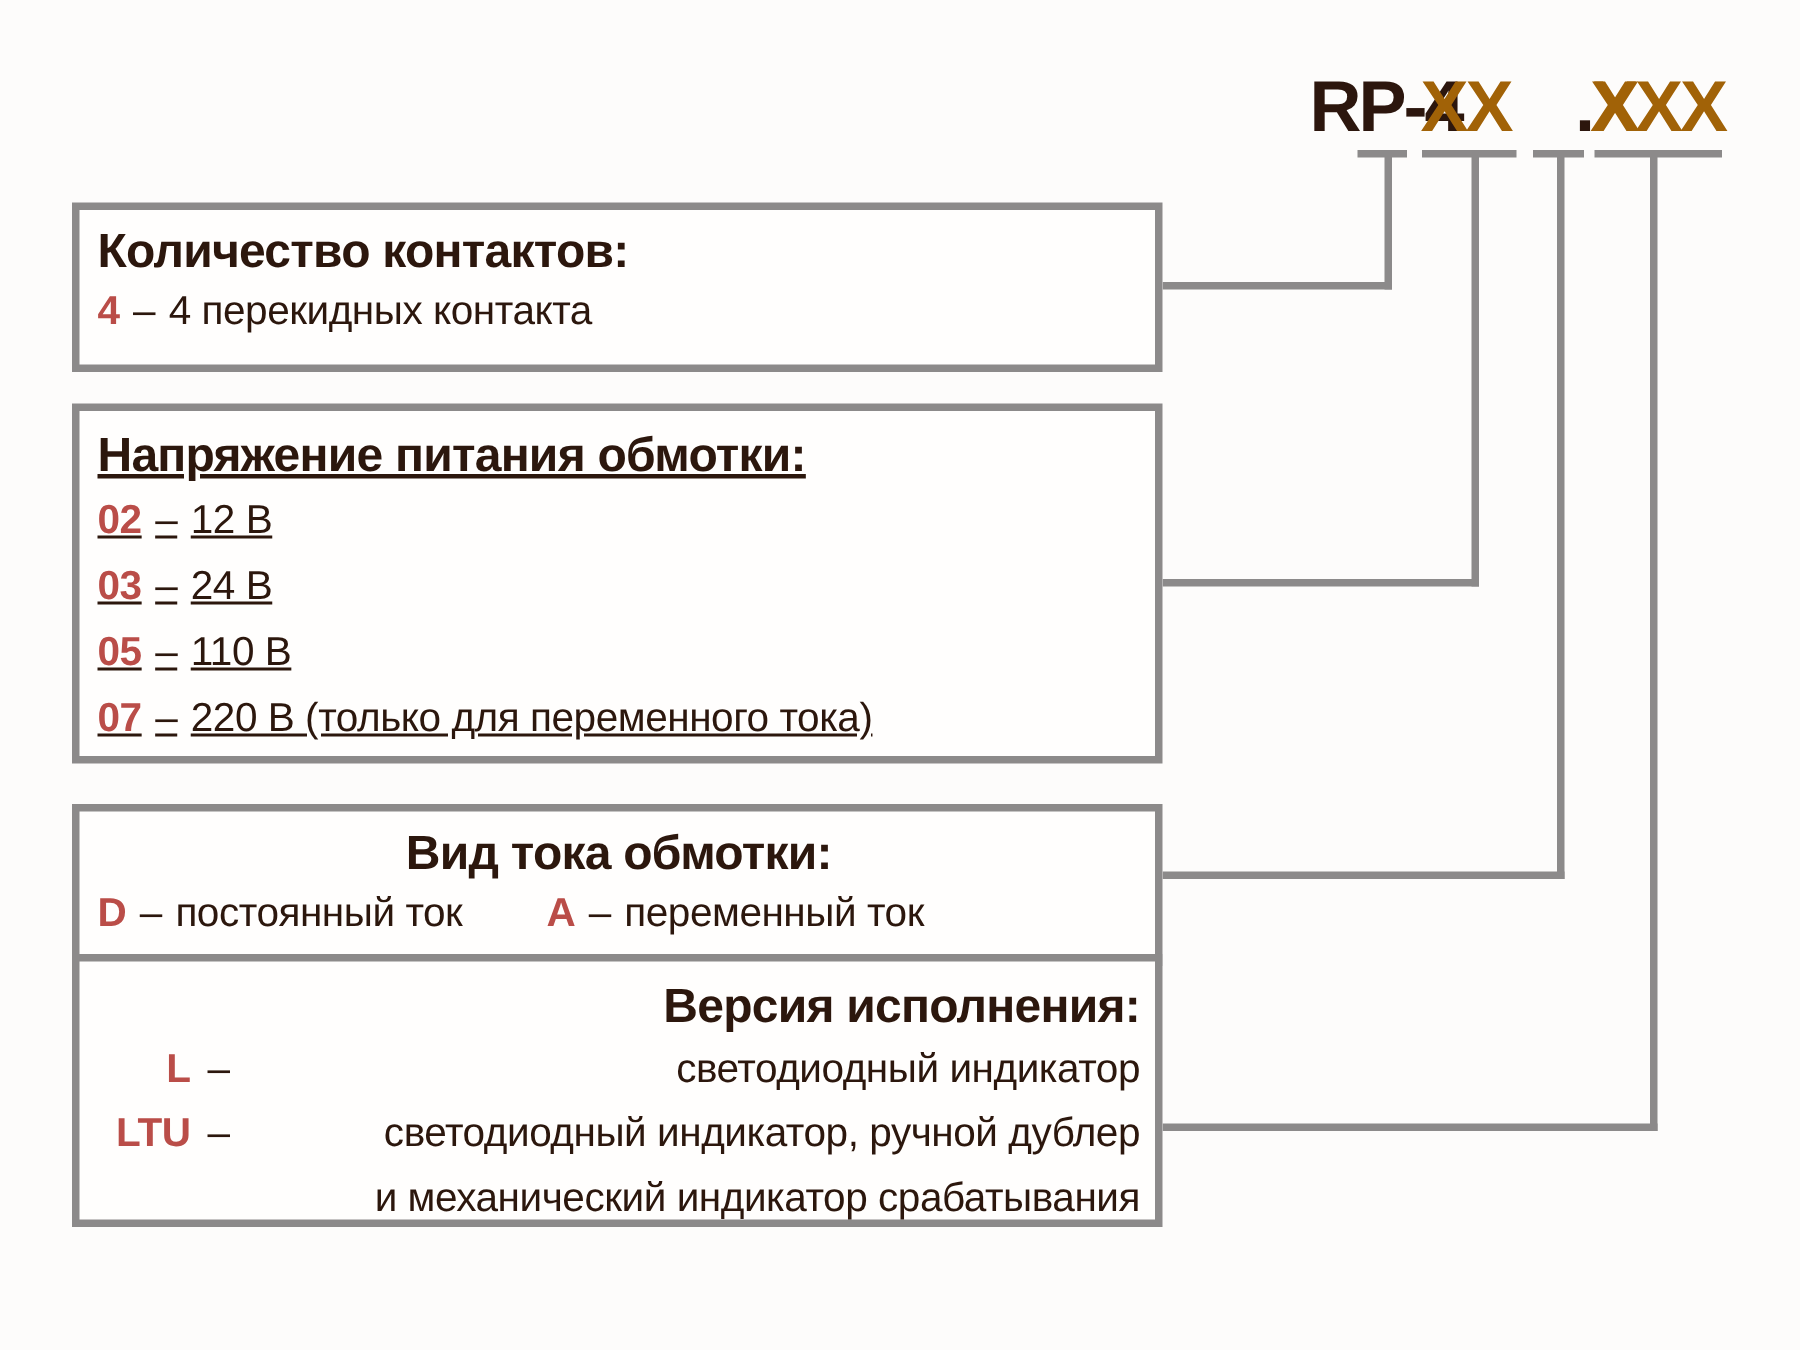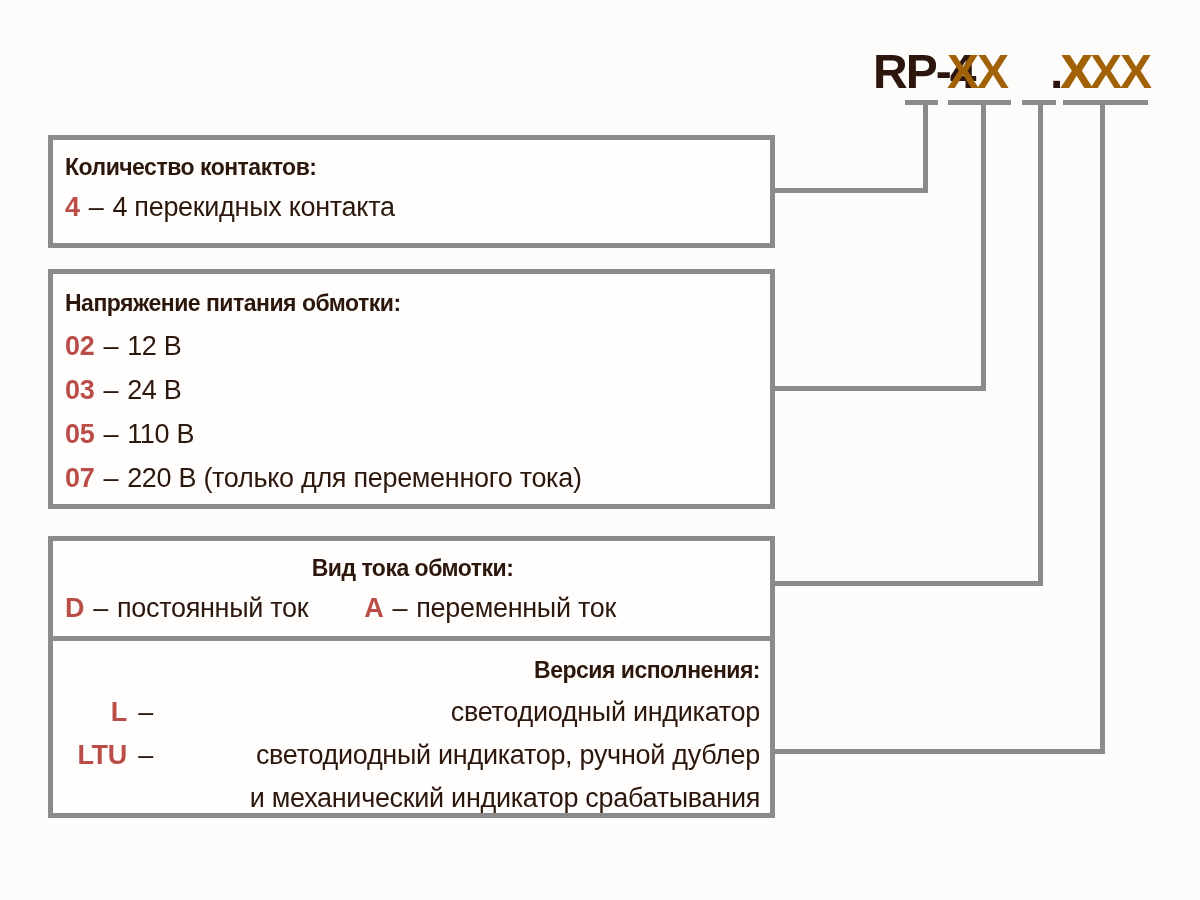--- a/index.html
+++ b/index.html
@@ -54,27 +54,27 @@
   .box {
     position: absolute;
     left: 48px;
     width: 727px;
     box-sizing: border-box;
     border: 5px solid #8c8a8a;
     background: #fffefd;
     padding: 8px 10px 0 12px;
   }
   .box-contacts { top: 135px; height: 113px; }
-  .box-voltage  { top: 269px; height: 240px; }
+  .box-voltage  { top: 269px; height: 240px; text-decoration: underline; }
   .box-current  { top: 536px; height: 108px; text-align: center; }
   .box-version  { top: 636px; height: 182px; text-align: right; }
 
   .box-title {
     font-weight: bold;
-    font-size: 23px;
+    font-size: 32px;
     letter-spacing: -0.5px;
     line-height: 42px;
     white-space: nowrap;
   }
   .box-contacts .box-title, .box-current .box-title { line-height: 38px; }
 
   .row {
     display: flex;
     align-items: baseline;
     font-size: 27px;

